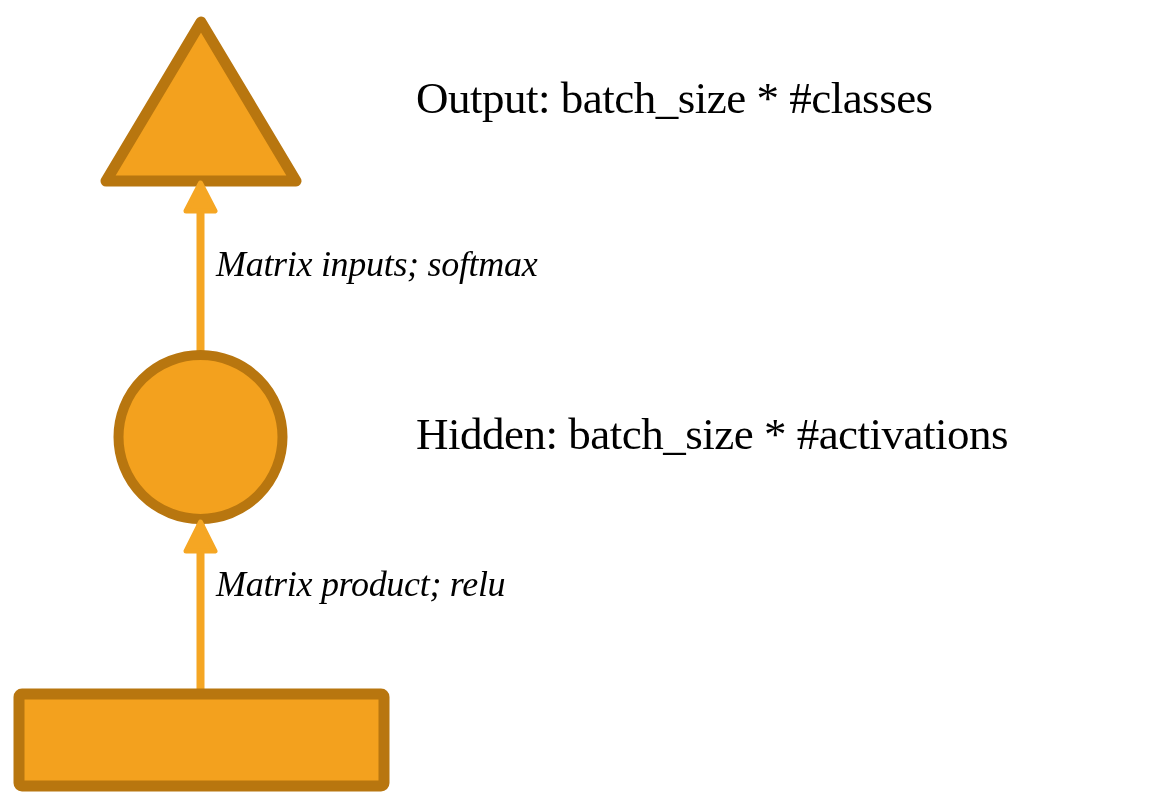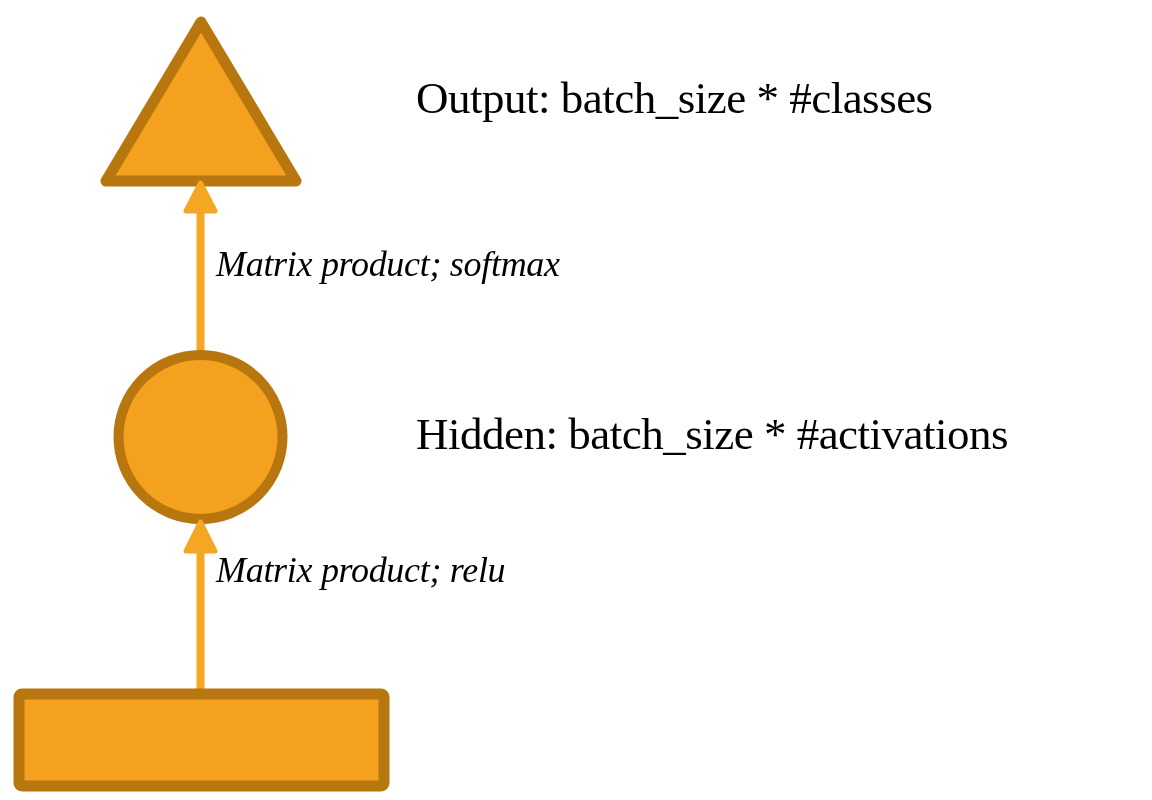--- a/index.html
+++ b/index.html
@@ -44,21 +44,21 @@
     font-weight: 400;
     color: #000000;
     white-space: nowrap;
     line-height: 1;
     letter-spacing: -0.3px;
   }
   #label-output   { left: 416px; top: 76px;  }
   #label-hidden   { left: 416px; top: 412px; }
   #label-input    { left: 416px; top: 720px; }
   #label-softmax  { left: 216px; top: 246px; }
-  #label-relu     { left: 216px; top: 552px; }
+  #label-relu     { left: 216px; top: 566px; }
 </style>
 </head>
 <body>
 
 <div id="canvas">
 
   <svg id="diagram-svg" viewBox="0 0 1152 800" xmlns="http://www.w3.org/2000/svg">
 
     <g>
       <polygon points="201,22 296,181 106,181" fill="#F3A11E" stroke="#B8760F" stroke-width="11" stroke-linejoin="round"></polygon>
@@ -86,17 +86,17 @@
       <rect x="19" y="694" width="365" height="92" fill="#F3A11E" stroke="#B8760F" stroke-width="11" rx="3" ry="3"></rect>
     </g>
 
   </svg>
 
   <div class="layer-label" id="label-hidden">Hidden: batch_size * #activations</div>
 
   <div class="layer-label" id="label-output">Output: batch_size * #classes</div>
 
 
-  <div class="edge-label" id="label-softmax">Matrix product; softmax</div>
+  <div class="edge-label" id="label-softmax">Matrix inputs; softmax</div>
 
   <div class="edge-label" id="label-relu">Matrix product; relu</div>
 
 </div>
 
 </body></html>

